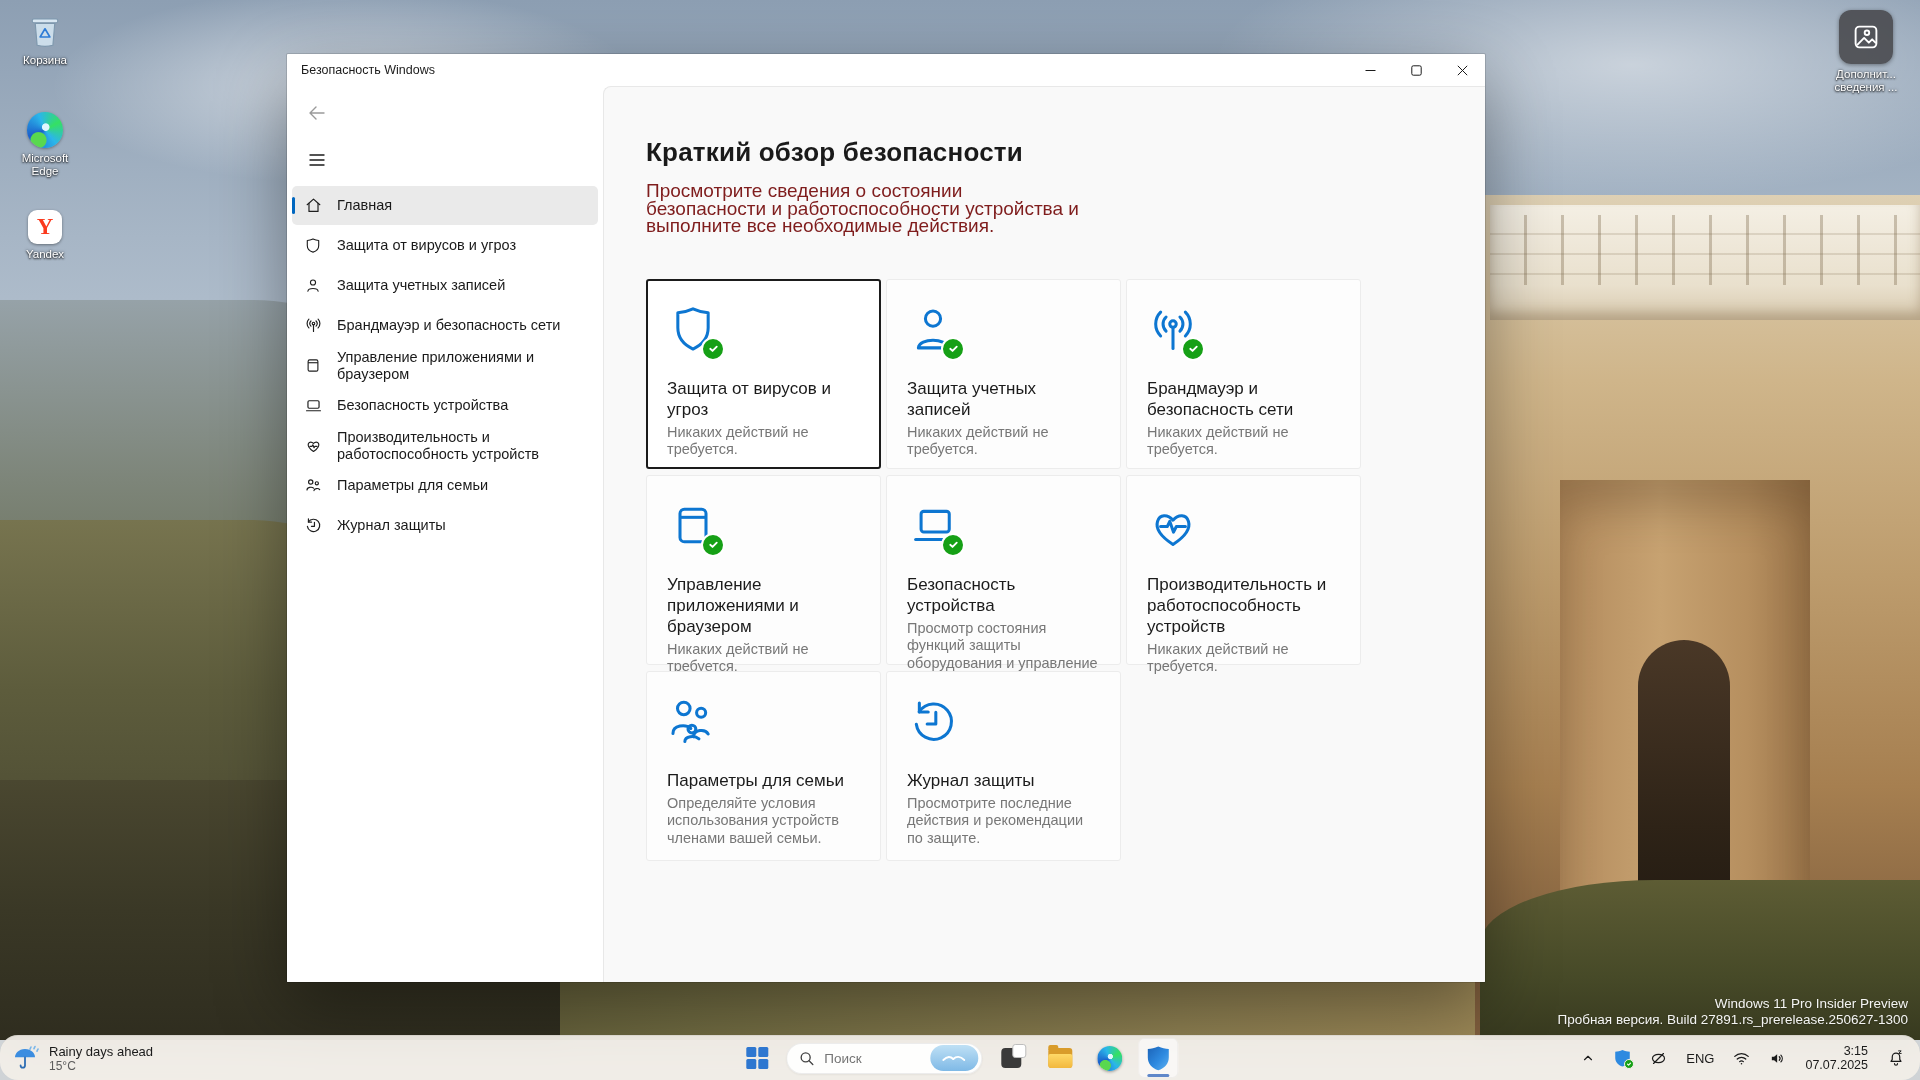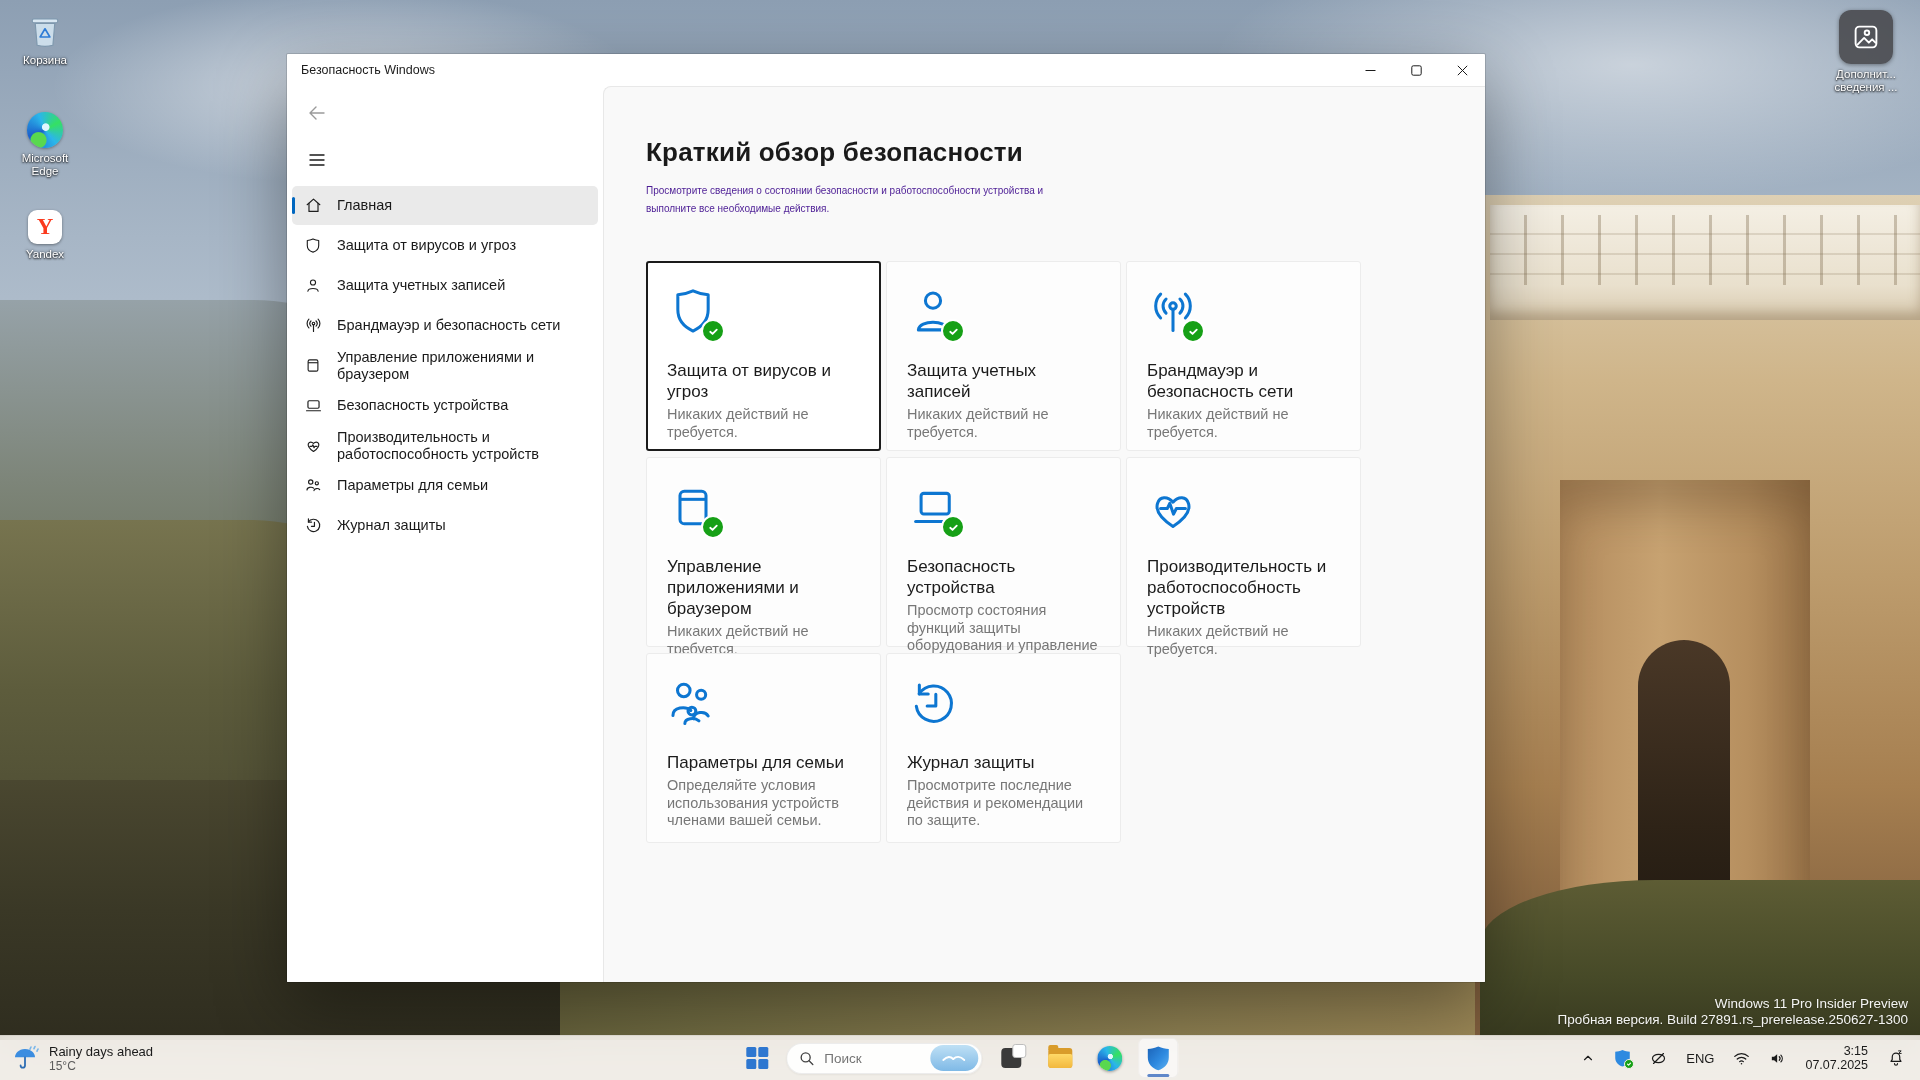--- a/index.html
+++ b/index.html
@@ -77,33 +77,33 @@
   .sel-bar{display:none;}
   .nav-item.selected .sel-bar{display:block;position:absolute;left:0;top:11px;width:3px;height:17px;border-radius:2px;background:#0067c0;}
   .nav-ico{width:20px;height:20px;margin-right:14px;flex:0 0 auto;color:#1f1f1f;display:flex;align-items:center;justify-content:center;}
   .nav-label{font-size:14.5px;line-height:17px;color:#1a1a1a;}
   #sb-settings{position:absolute;left:5px;right:5px;bottom:10px;height:39px;display:flex;align-items:center;border-radius:5px;padding:0 10px 0 11px;}
 
   
   #content{position:absolute;left:316px;top:32px;right:0;bottom:0;background:#f9f9f9;
     border-top-left-radius:8px;border-top:1px solid #e8e8e8;border-left:1px solid #e8e8e8;padding:0 0 0 42px;overflow:hidden;}
   #content h1{margin:50px 0 0;font-size:26px;font-weight:700;color:#1a1a1a;letter-spacing:.2px;}
-  #content .desc{margin:14px 0 16px;width:434px;font-size:10px;line-height:17.5px;color:#4c1d95;}
+  #content .desc{margin:14px 0 16px;width:434px;font-size:19px;line-height:17.5px;color:#7f1d1d;}
   #cards{margin-top:44px;display:grid;grid-template-columns:repeat(3,235px);gap:6px 5px;width:716px;}
   .card{position:relative;height:190px;background:#fdfdfd;border:1px solid #ececec;border-radius:3px;padding:24px 20px;cursor:default;}
   .card.focused{background:#fff;border:2px solid #1b1b1b;padding:23px 19px;}
   .icon-wrap{position:relative;width:52px;height:52px;color:#0d76d1;}
   .badge{position:absolute;right:-6px;bottom:-5px;width:24px;height:24px;border-radius:50%;
     background:#16a016;border:2px solid #fff;display:flex;align-items:center;justify-content:center;}
   .c-title{margin-top:22px;font-size:17px;line-height:21px;color:#1b1b1b;}
   .c-status{margin-top:4px;font-size:14.5px;line-height:17.5px;color:#777;}
 
   
   #taskbar{position:absolute;left:0;right:0;bottom:0;height:45px;background:rgba(245,240,233,.88);
-    backdrop-filter:blur(14px);border-top:1px solid rgba(0,0,0,.06);}
+    backdrop-filter:blur(14px);border-top:1px solid rgba(0,0,0,.06);border-radius:18px;}
   #tb-weather{position:absolute;left:0;top:0;bottom:0;display:flex;align-items:center;gap:9px;padding:0 14px;border-radius:6px;}
   #tb-weather .wt{font-size:13px;color:#1b1b1b;line-height:15px;}
   #tb-weather .wtemp{font-size:12px;color:#5c5c5c;line-height:14px;}
   #tb-center{position:absolute;left:50%;top:0;bottom:0;transform:translateX(-50.5%);display:flex;align-items:center;gap:9px;}
   .tb-btn{width:40px;height:40px;border-radius:6px;display:flex;align-items:center;justify-content:center;position:relative;}
   .tb-btn.active{background:rgba(255,255,255,.6);box-shadow:inset 0 0 0 1px rgba(0,0,0,.04);}
   .tb-btn.active:after{content:"";position:absolute;bottom:1px;left:50%;transform:translateX(-50%);width:22px;height:3px;border-radius:2px;background:#5f87c9;}
   .start-logo{width:22px;height:22px;display:grid;grid-template-columns:10px 10px;grid-template-rows:10px 10px;gap:2px;}
   .start-logo span{background:#2e77d0;border-radius:1.5px;}
   #searchpill{height:31px;width:196px;background:rgba(255,255,255,.92);border:1px solid rgba(0,0,0,.07);

